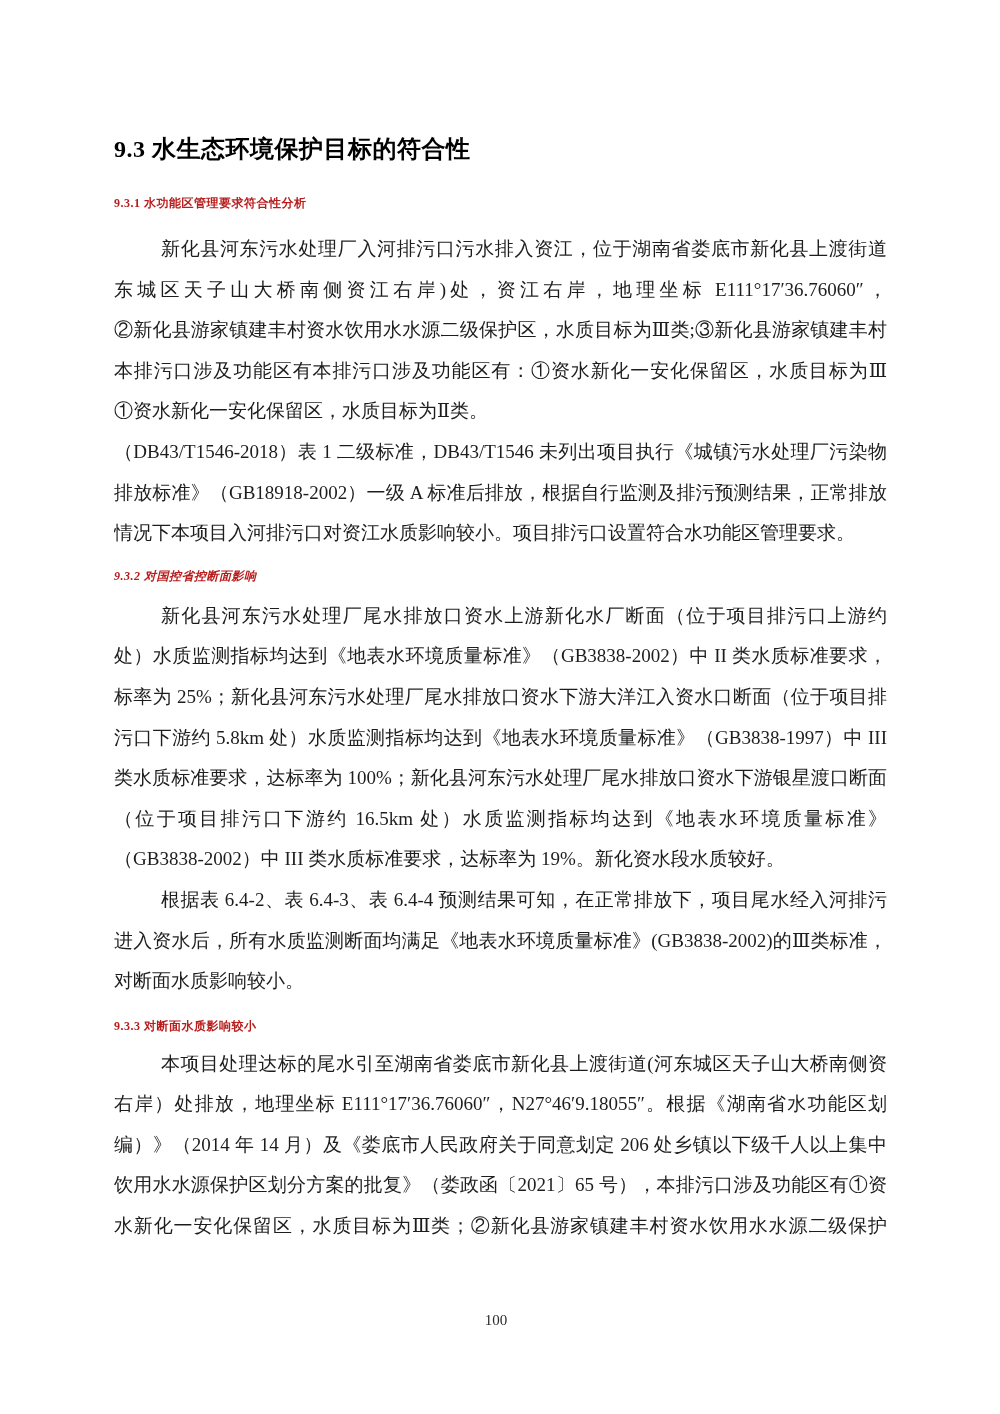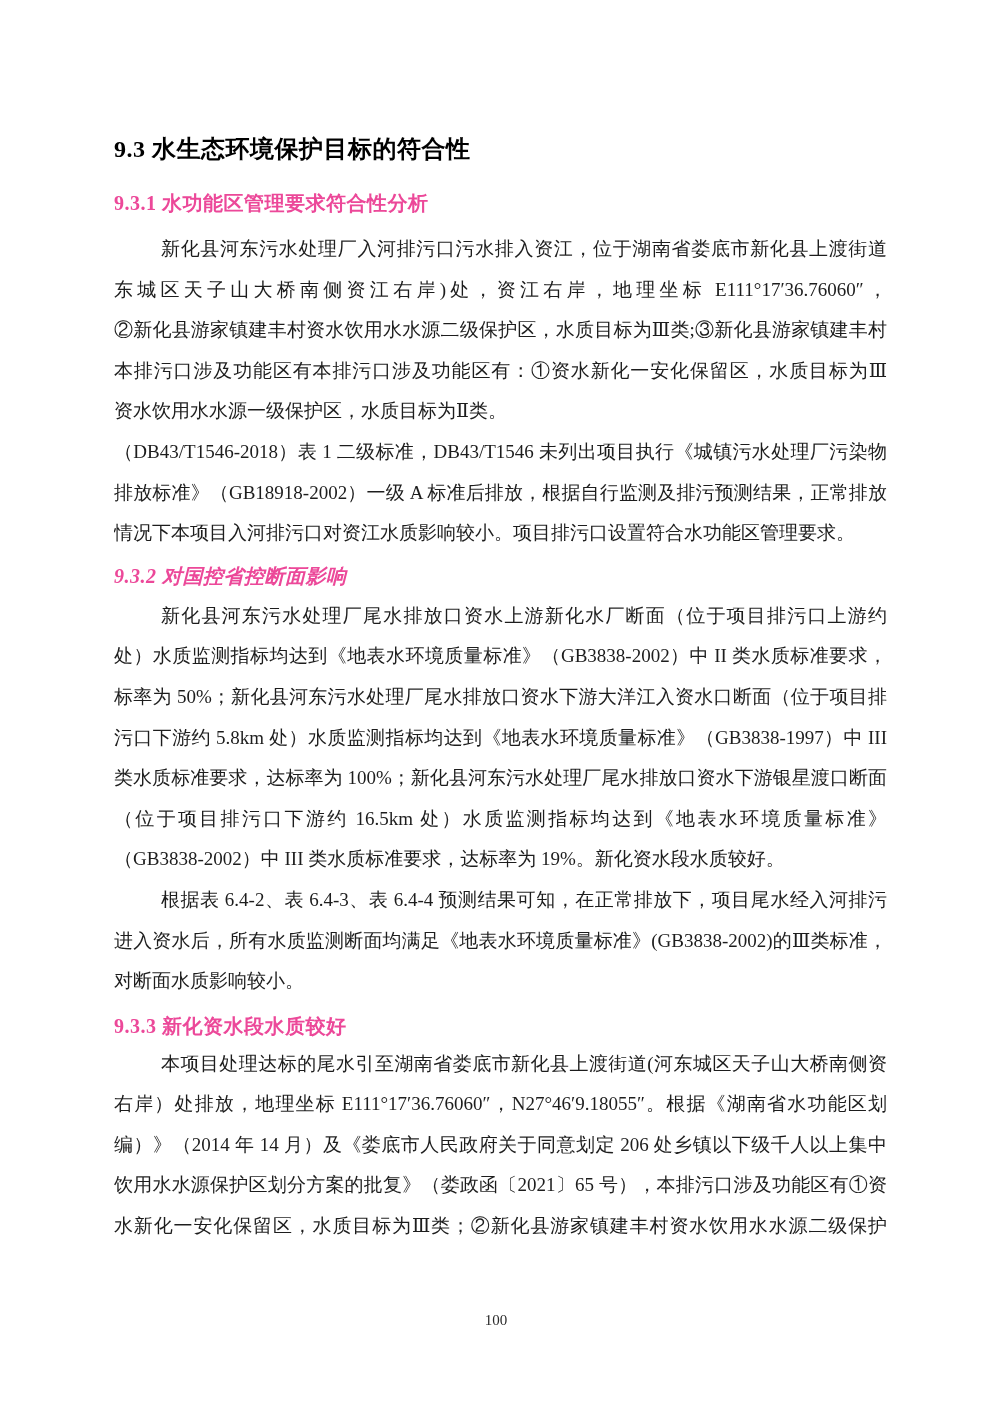--- a/index.html
+++ b/index.html
@@ -21,23 +21,23 @@
   }
   .h-main {
     font-size: 24px;
     font-weight: bold;
     color: #000000;
     line-height: 32px;
     margin: 0 0 24px 0;
     letter-spacing: 0.5px;
   }
   .h-sub {
-    font-size: 20px;
+    font-size: 12px;
     font-weight: bold;
-    color: #ec4899;
+    color: #b91c1c;
     line-height: 28px;
     margin: 0 0 12px 0;
     letter-spacing: 0.5px;
   }
   .h-sub.h-932 { margin: 8px 0 6px 0; font-style: italic; }
   .h-sub.h-933 { margin: 10px 0 4px 0; }
   .para { margin: 0; }
   .line {
     height: 40.6px;
     line-height: 40.6px;
@@ -65,48 +65,48 @@
 
   <div class="h-main">9.3 水生态环境保护目标的符合性</div>
 
   <div class="h-sub">9.3.1 水功能区管理要求符合性分析</div>
 
   <div class="para">
     <div class="line indent">新化县河东污水处理厂入河排污口污水排入资江，位于湖南省娄底市新化县上渡街道（河</div>
     <div class="line">东城区天子山大桥南侧资江右岸)处，资江右岸，地理坐标 E111°17′36.76060″，N27°46′9.18055″。</div>
     <div class="line">②新化县游家镇建丰村资水饮用水水源二级保护区，水质目标为Ⅲ类;③新化县游家镇建丰村</div>
     <div class="line">本排污口涉及功能区有本排污口涉及功能区有：①资水新化一安化保留区，水质目标为Ⅲ类；</div>
-    <div class="line last">资水饮用水水源一级保护区，水质目标为Ⅱ类。</div>
+    <div class="line last">①资水新化一安化保留区，水质目标为Ⅱ类。</div>
   </div>
 
   <div class="para">
     <div class="line">（DB43/T1546-2018）表 1 二级标准，DB43/T1546 未列出项目执行《城镇污水处理厂污染物</div>
     <div class="line">排放标准》（GB18918-2002）一级 A 标准后排放，根据自行监测及排污预测结果，正常排放</div>
     <div class="line last">情况下本项目入河排污口对资江水质影响较小。项目排污口设置符合水功能区管理要求。</div>
   </div>
 
   <div class="h-sub h-932">9.3.2 对国控省控断面影响</div>
 
   <div class="para">
     <div class="line indent">新化县河东污水处理厂尾水排放口资水上游新化水厂断面（位于项目排污口上游约 6.3km</div>
     <div class="line">处）水质监测指标均达到《地表水环境质量标准》（GB3838-2002）中 II 类水质标准要求，达</div>
-    <div class="line">标率为 50%；新化县河东污水处理厂尾水排放口资水下游大洋江入资水口断面（位于项目排</div>
+    <div class="line">标率为 25%；新化县河东污水处理厂尾水排放口资水下游大洋江入资水口断面（位于项目排</div>
     <div class="line">污口下游约 5.8km 处）水质监测指标均达到《地表水环境质量标准》（GB3838-1997）中 III</div>
     <div class="line">类水质标准要求，达标率为 100%；新化县河东污水处理厂尾水排放口资水下游银星渡口断面</div>
     <div class="line">（位于项目排污口下游约 16.5km 处）水质监测指标均达到《地表水环境质量标准》</div>
     <div class="line last">（GB3838-2002）中 III 类水质标准要求，达标率为 19%。新化资水段水质较好。</div>
   </div>
 
   <div class="para">
     <div class="line indent">根据表 6.4-2、表 6.4-3、表 6.4-4 预测结果可知，在正常排放下，项目尾水经入河排污口</div>
     <div class="line">进入资水后，所有水质监测断面均满足《地表水环境质量标准》(GB3838-2002)的Ⅲ类标准，</div>
     <div class="line last">对断面水质影响较小。</div>
   </div>
 
-  <div class="h-sub h-933">9.3.3 新化资水段水质较好</div>
+  <div class="h-sub h-933">9.3.3 对断面水质影响较小</div>
 
   <div class="para">
     <div class="line indent">本项目处理达标的尾水引至湖南省娄底市新化县上渡街道(河东城区天子山大桥南侧资江</div>
     <div class="line">右岸）处排放，地理坐标 E111°17′36.76060″，N27°46′9.18055″。根据《湖南省水功能区划（修</div>
     <div class="line">编）》（2014 年 14 月）及《娄底市人民政府关于同意划定 206 处乡镇以下级千人以上集中式</div>
     <div class="line">饮用水水源保护区划分方案的批复》（娄政函〔2021〕65 号），本排污口涉及功能区有①资</div>
     <div class="line">水新化一安化保留区，水质目标为Ⅲ类；②新化县游家镇建丰村资水饮用水水源二级保护区，</div>
   </div>
 
   <div class="page-footer">100</div>

